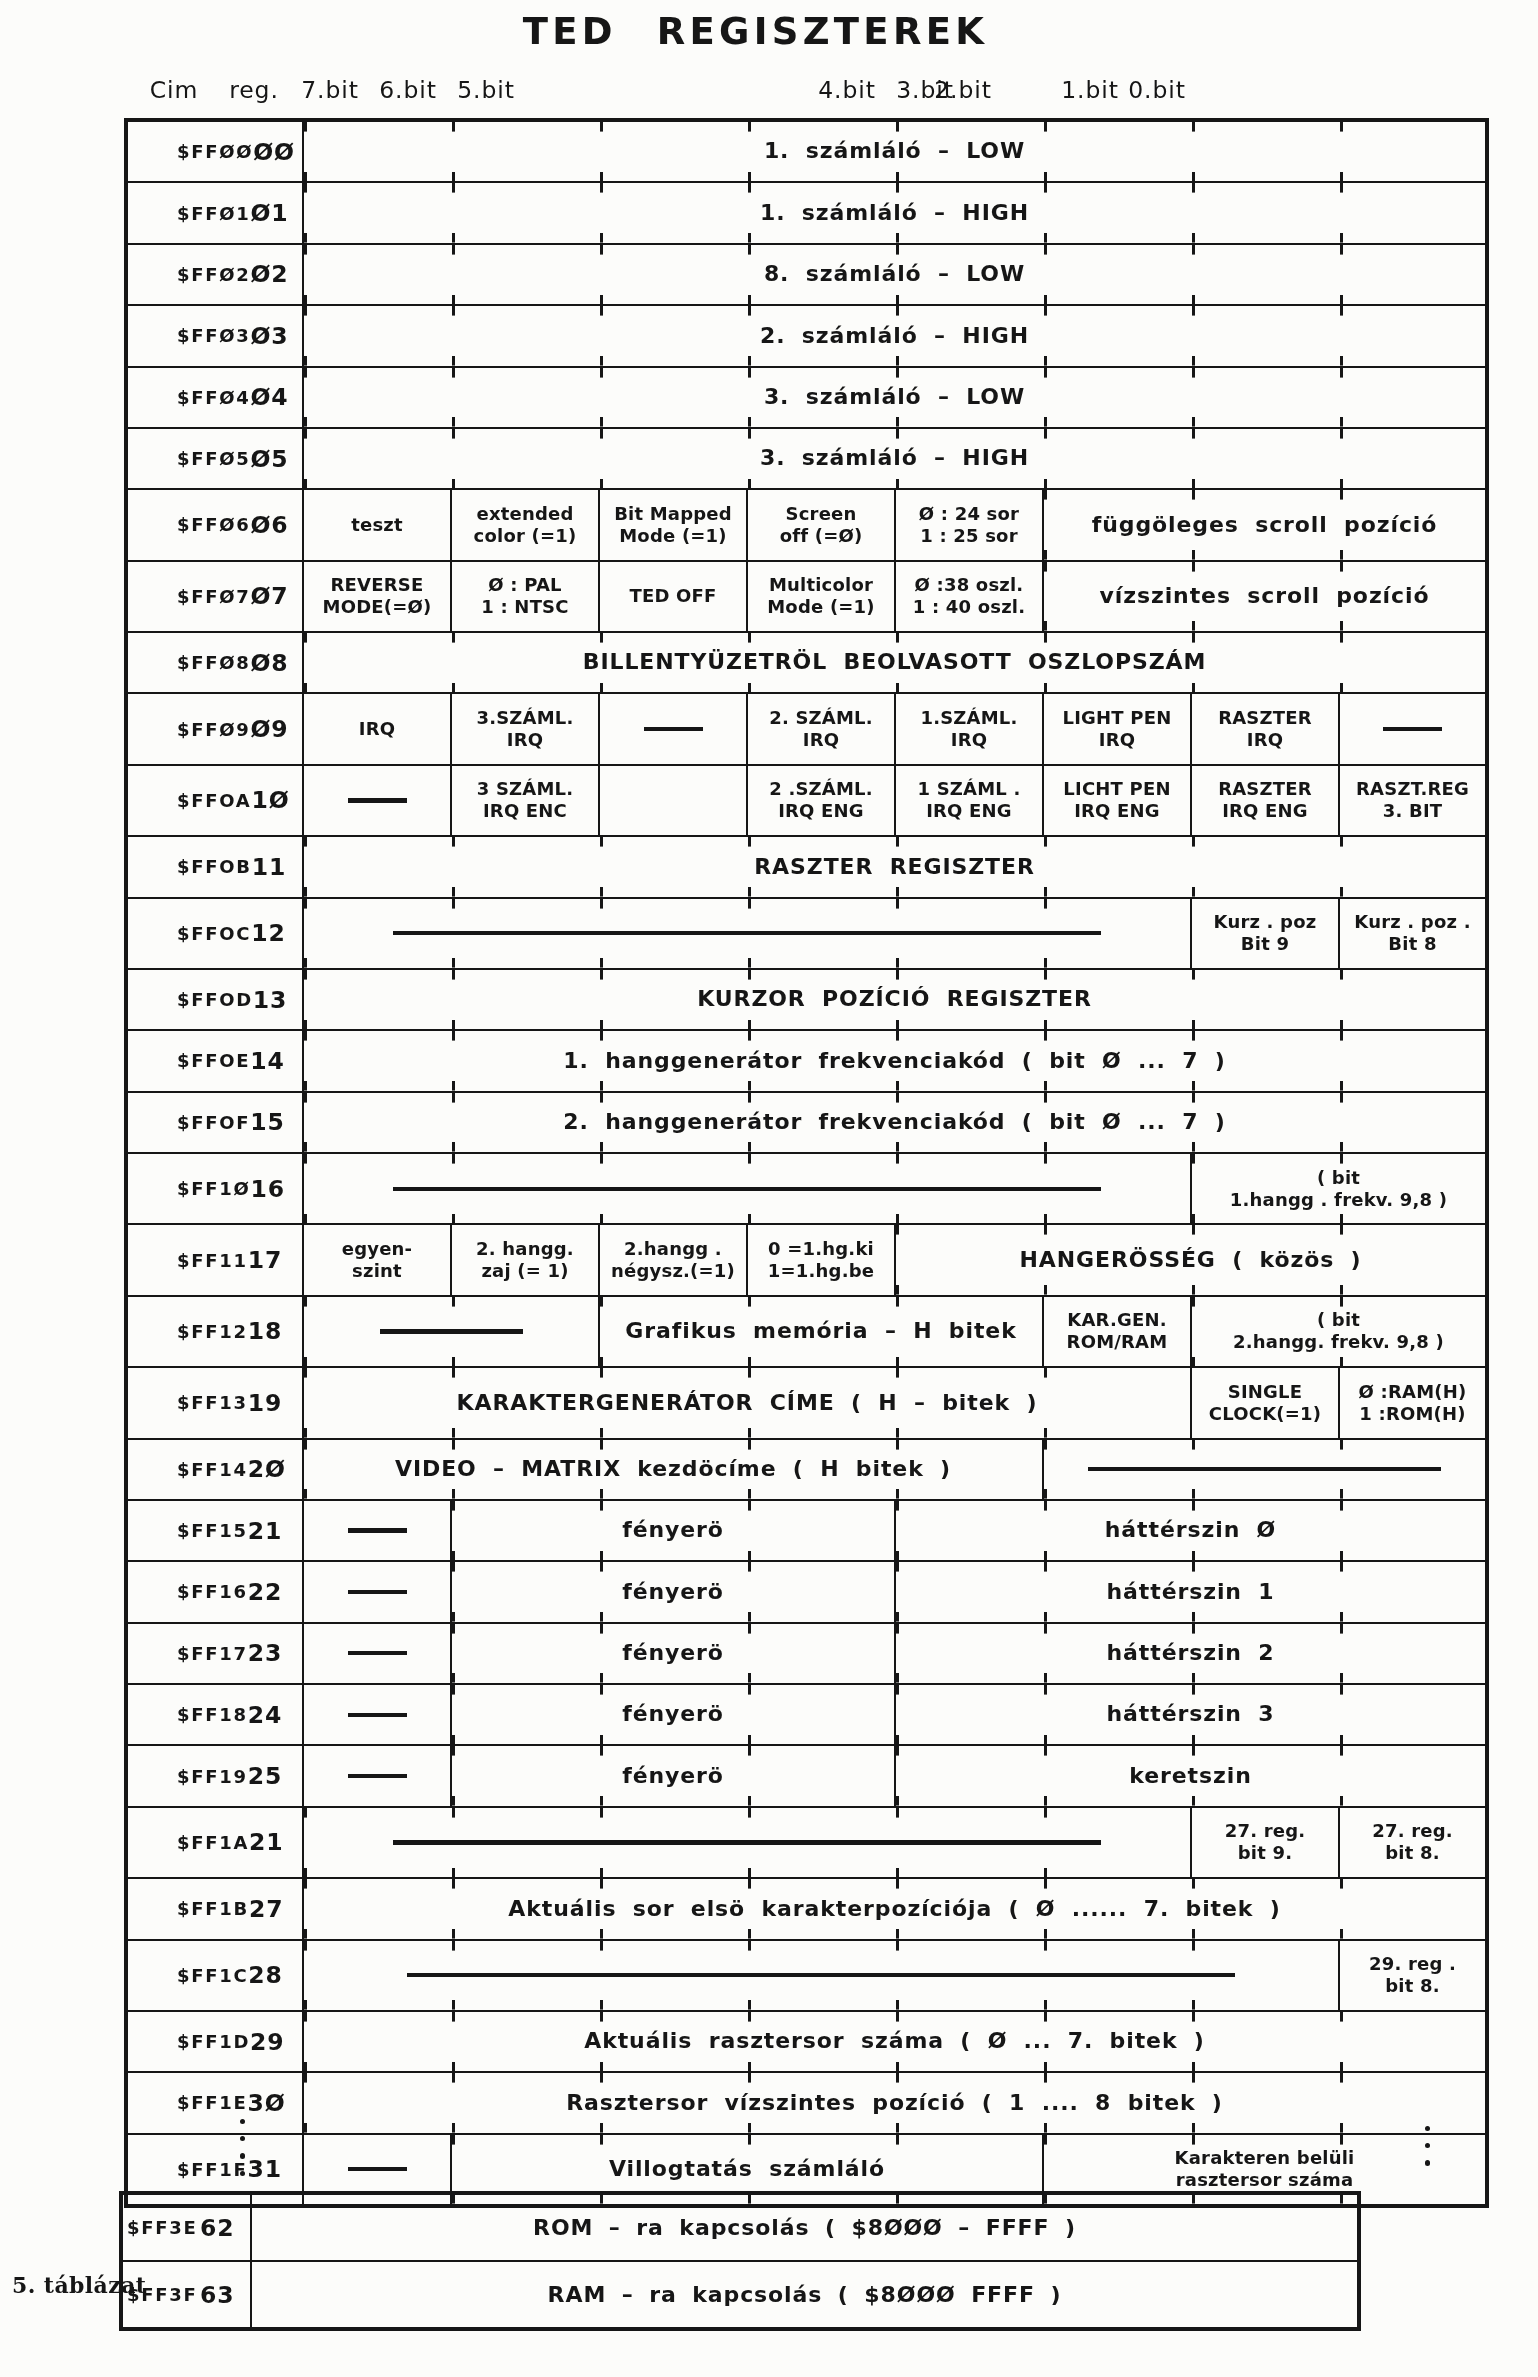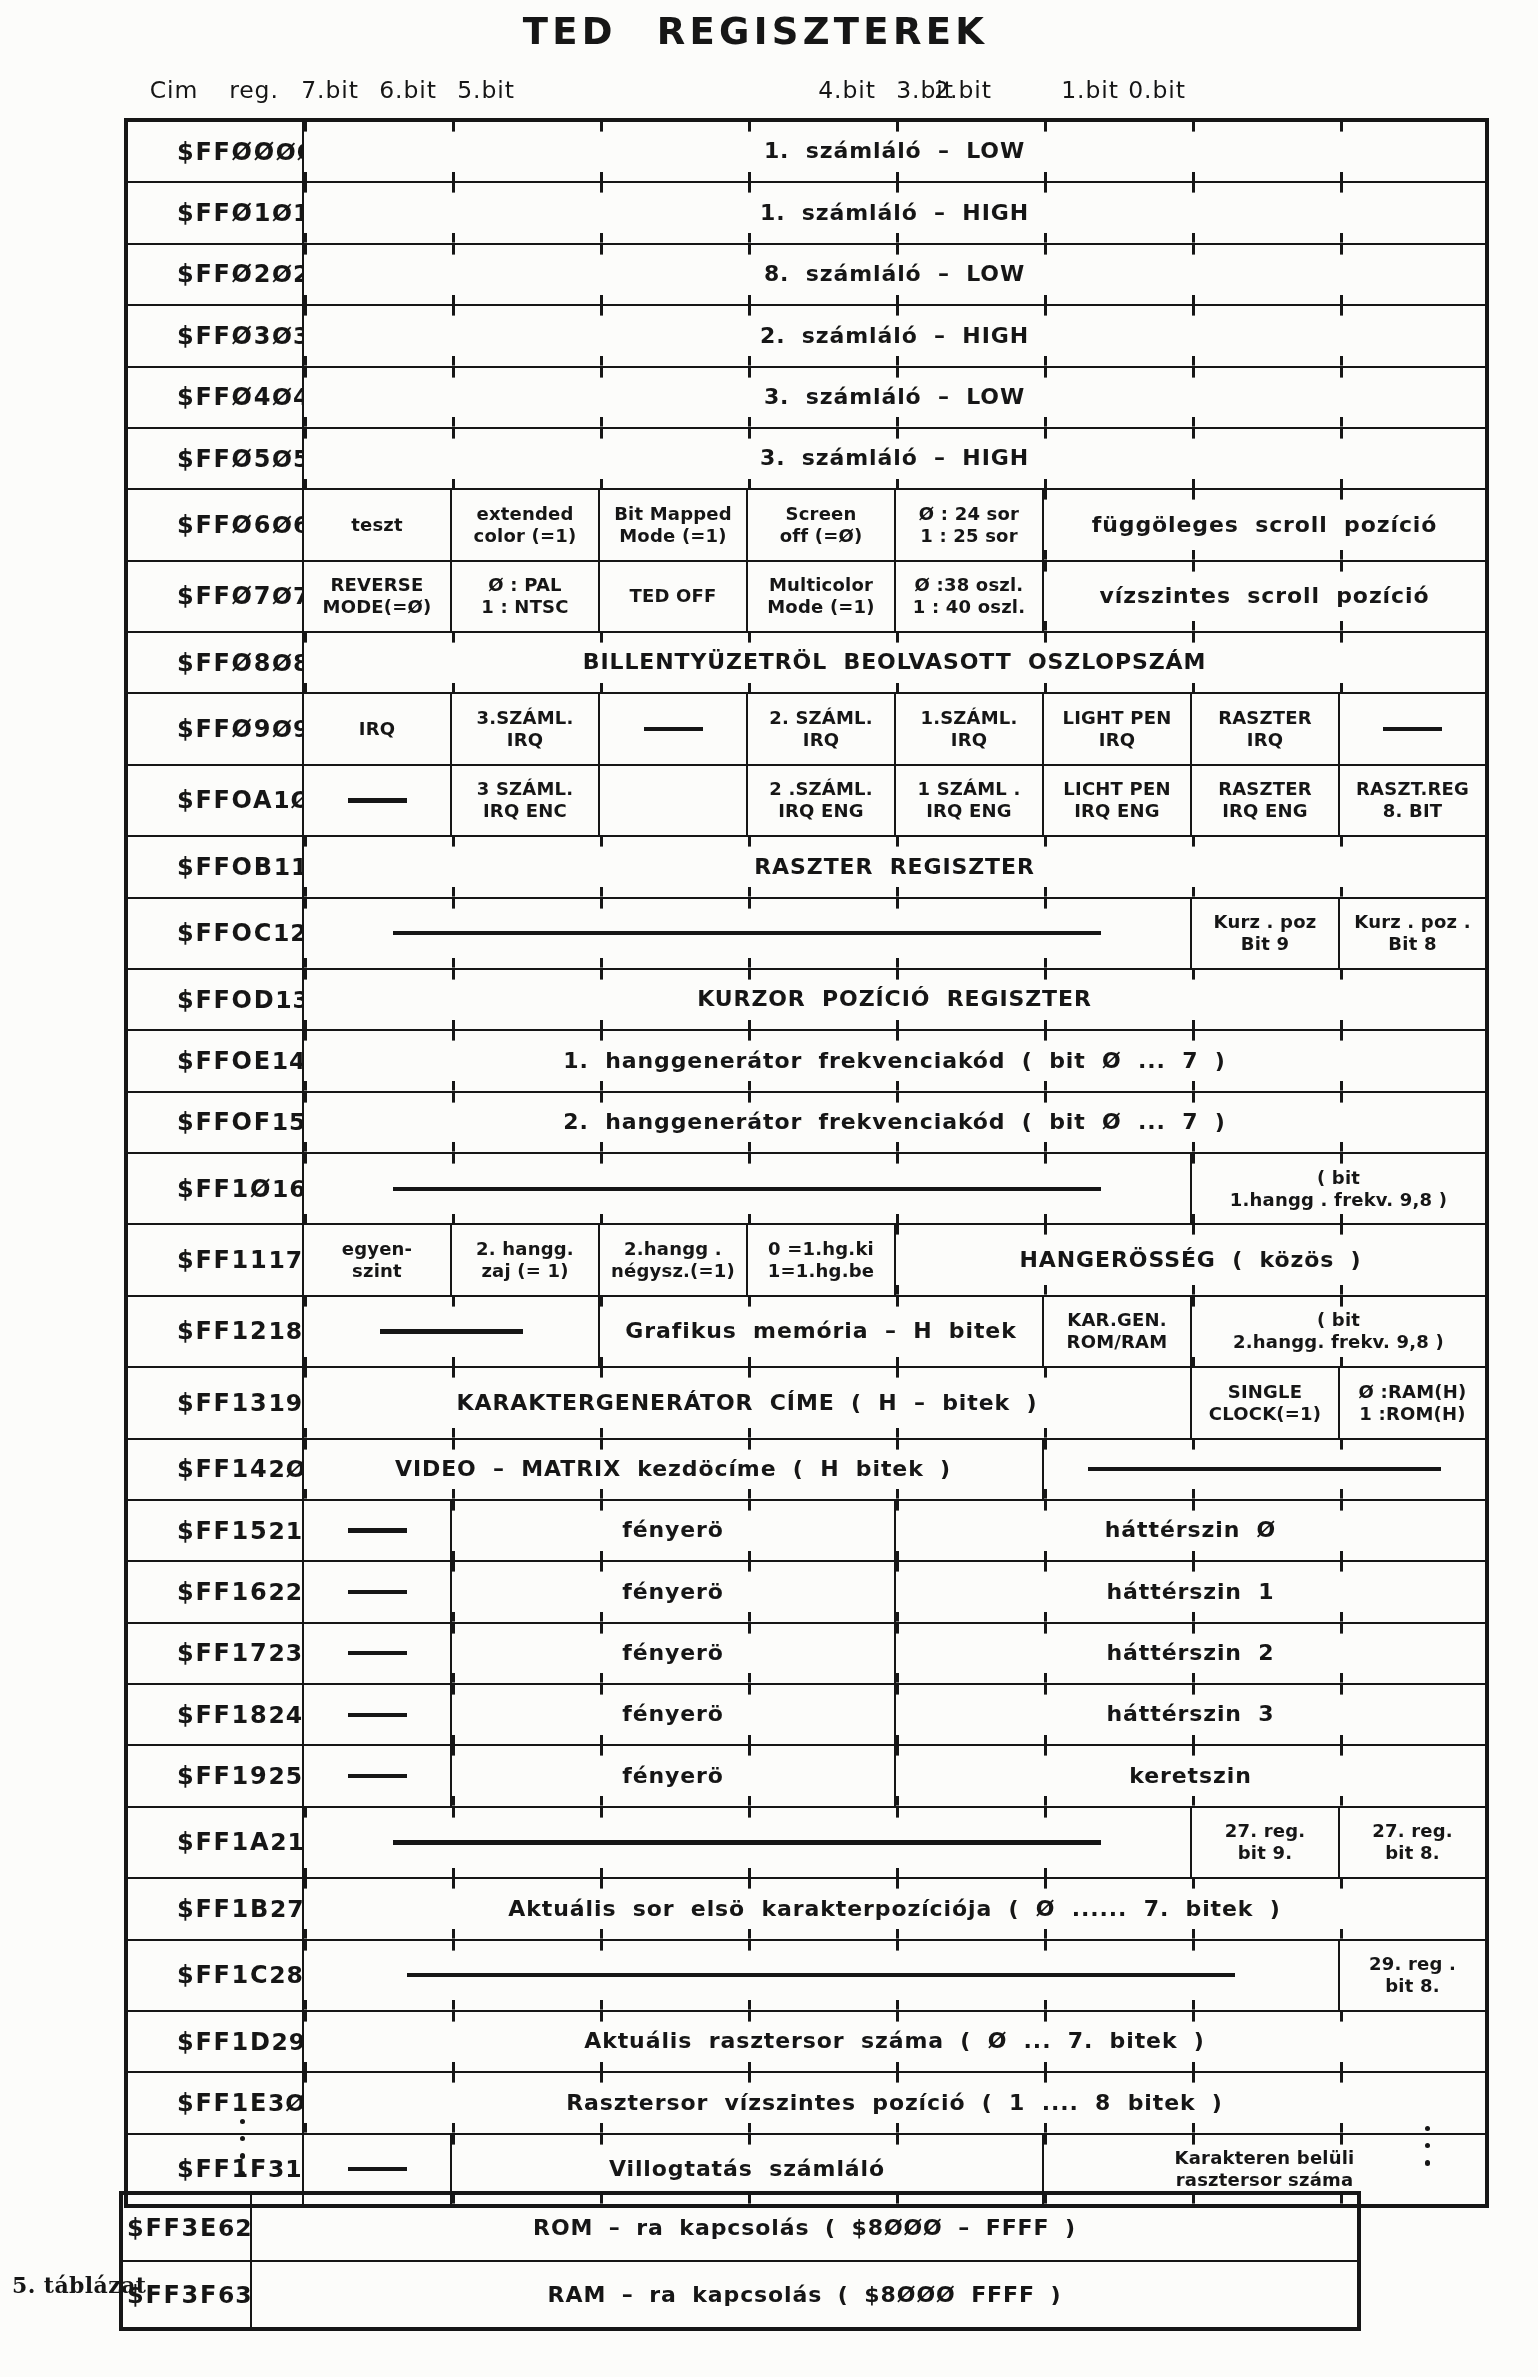--- a/index.html
+++ b/index.html
@@ -24,21 +24,21 @@
     border:4.3px solid #161616;
   }
   table.reg td{border:2.6px solid #161616;vertical-align:middle;overflow:hidden;}
   tr.short td{height:56px;}
   tr.tall td{height:66px;}
   td.idcell{
     border-right:3.5px solid #161616;
     padding:0;
   }
   .idwrap{display:flex;justify-content:space-between;align-items:center;padding-left:49px;padding-right:35px;}
-  .addr{font-size:24px;font-weight:bold;letter-spacing:1.7px;white-space:nowrap;}
+  .addr{font-size:18px;font-weight:bold;letter-spacing:1.7px;white-space:nowrap;}
   .regn{font-size:23.5px;font-weight:bold;letter-spacing:0.9px;}
   td.cellc{
     text-align:center;font-size:22px;font-weight:bold;
     letter-spacing:0.9px;word-spacing:7.8px;white-space:pre-line;line-height:1.2;
     padding:1.7px 3.5px;
   }
   td.cells{
     text-align:center;font-size:18px;font-weight:bold;
     white-space:pre-line;line-height:1.22;letter-spacing:0.2px;
     padding:1.7px 1.7px;
@@ -245,21 +245,21 @@
         <td class="blank"></td>
         <td class="cells">2 .SZÁML.
 IRQ ENG</td>
         <td class="cells">1 SZÁML .
 IRQ ENG</td>
         <td class="cells">LICHT PEN
 IRQ ENG</td>
         <td class="cells">RASZTER
 IRQ ENG</td>
         <td class="cells">RASZT.REG
-8. BIT</td>
+3. BIT</td>
       </tr>
       <tr class="short">
         <td class="idcell">
           <div class="idwrap">
             <span class="addr">$FFOB</span>
             <span class="regn">11</span>
           </div>
         </td>
         <td class="cellc ticks" colspan="8">RASZTER REGISZTER</td>
       </tr>

